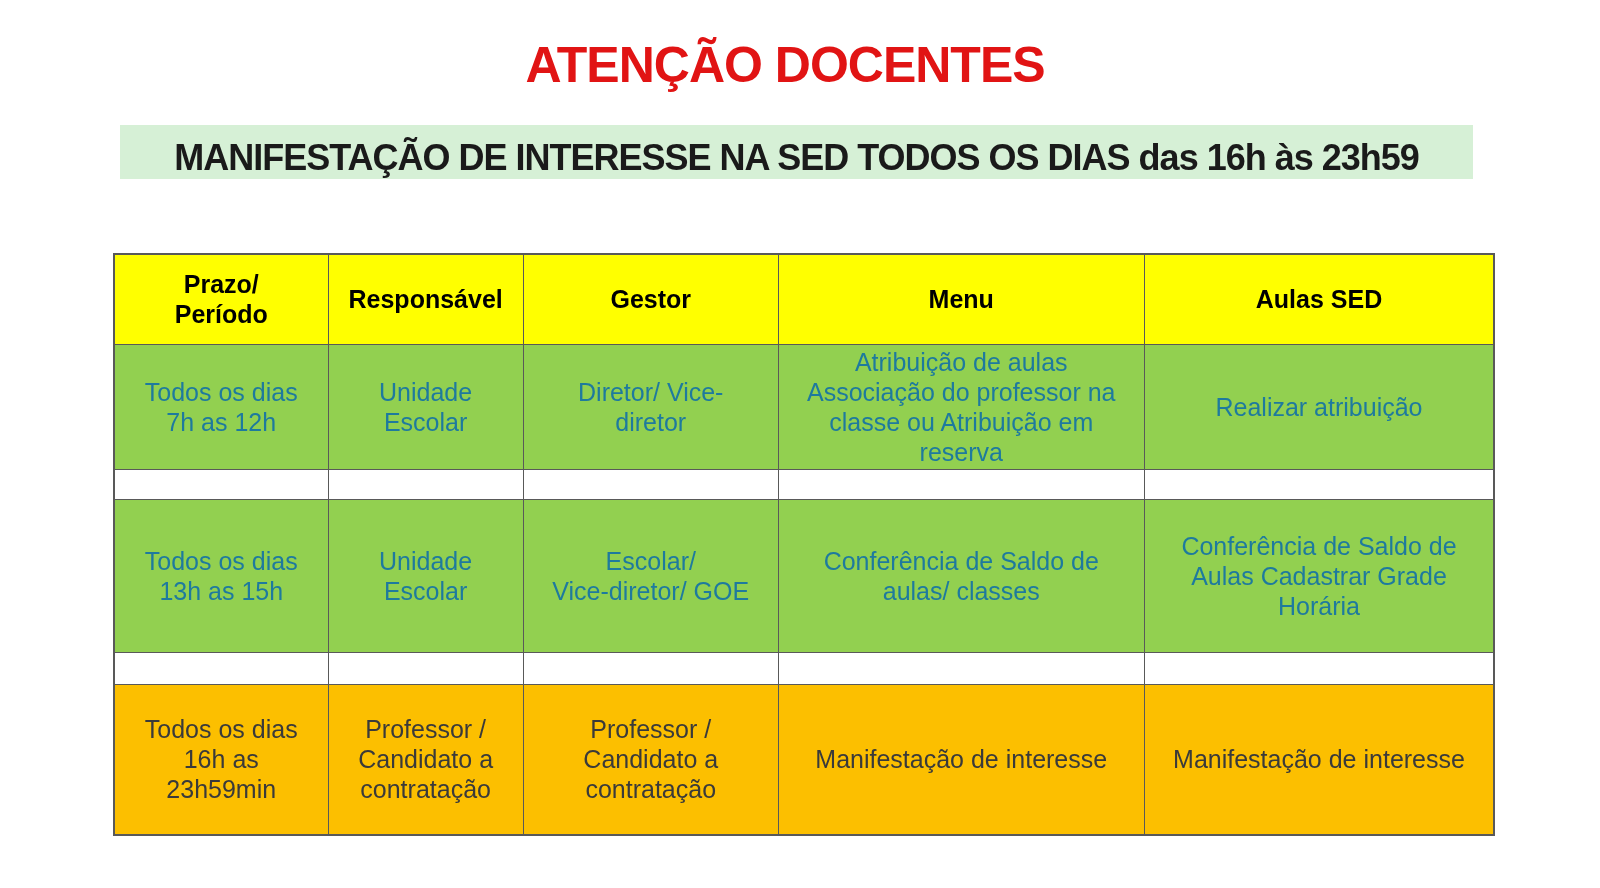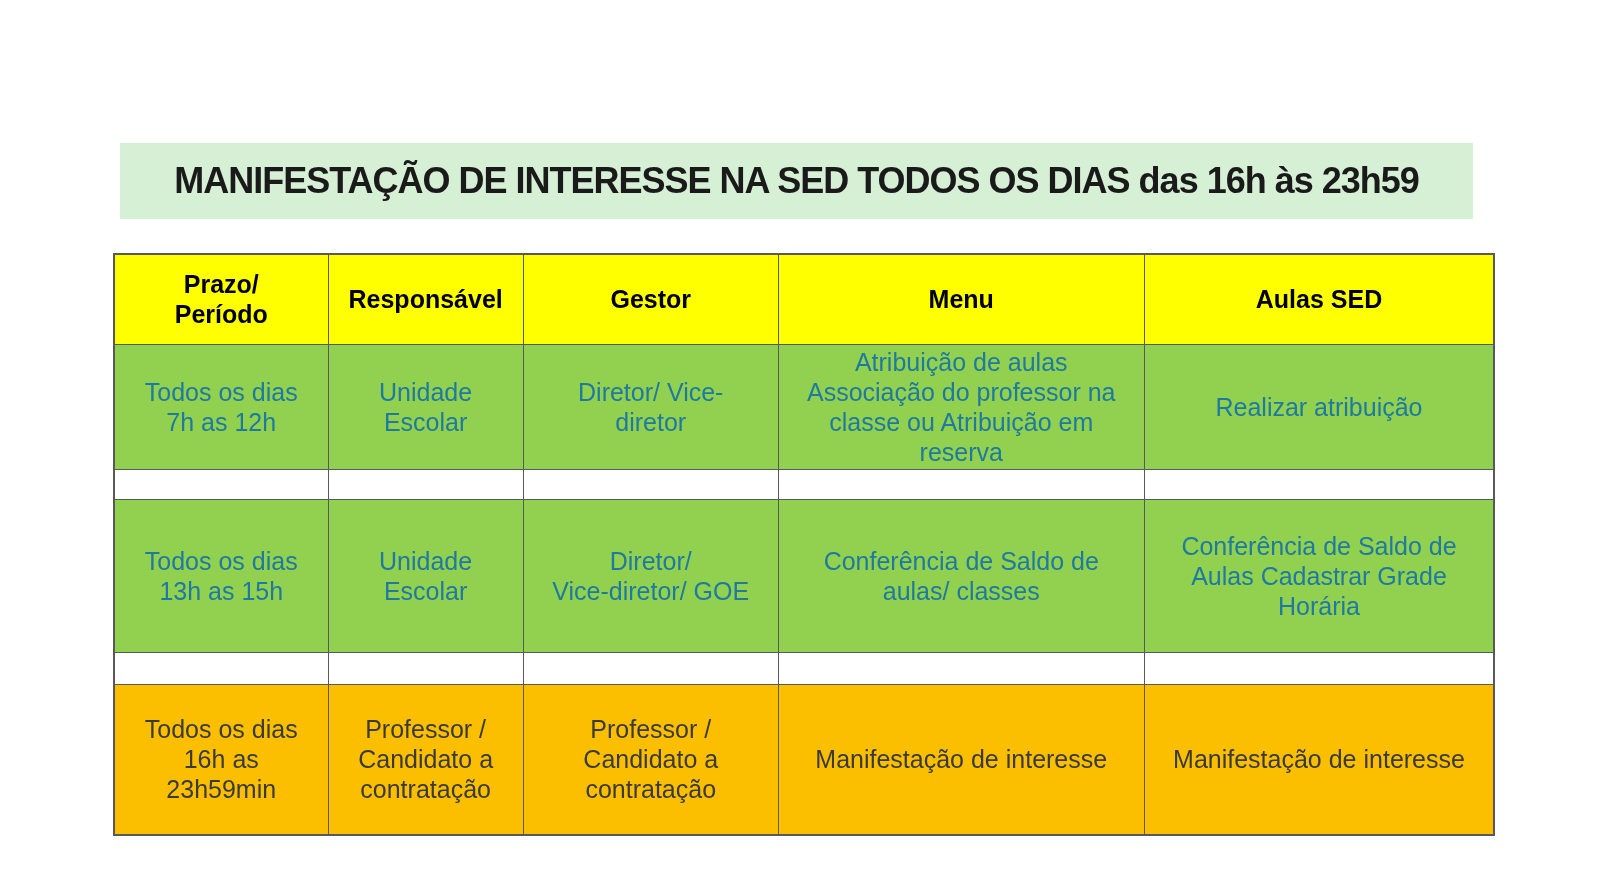--- a/index.html
+++ b/index.html
@@ -22,26 +22,26 @@
     width: 1570px;
     text-align: center;
     font-size: 50px;
     font-weight: bold;
     letter-spacing: -1px;
     color: var(--title_red, #E11414);
   }
   .banner {
     position: absolute;
     left: 120px;
-    top: 143px;
+    top: 125px;
     width: 1353px;
-    height: 76px;
+    height: 54px;
     background: var(--banner_green, #D6F0D6);
     display: flex;
-    align-items: center;
+    align-items: flex-end;
     justify-content: center;
   }
   .banner-text {
     font-size: 36px;
     font-weight: bold;
     letter-spacing: -1px;
     color: #1a1a1a;
     white-space: nowrap;
   }
   table.schedule {
@@ -80,20 +80,21 @@
   tr.r2 td { height: 153px; }
   tr.r3 td { height: 151px; }
   tr.spacer-a td { height: 30px; background: #ffffff; }
   tr.spacer-b td { height: 32px; background: #ffffff; }
 </style>
 </head>
 <body>
 
 <div class="page">
 
+  <div class="title">ATENÇÃO DOCENTES</div>
 
   <div class="banner">
     <span class="banner-text">MANIFESTAÇÃO DE INTERESSE NA SED TODOS OS DIAS das 16h às 23h59</span>
   </div>
 
   <table class="schedule">
     <colgroup>
       <col style="width:214px">
       <col style="width:185px">
       <col style="width:255px">
@@ -127,21 +128,21 @@
           <td></td>
           <td></td>
           <td></td>
           <td></td>
       </tr>
       <tr class="row-green r2">
         <td>Todos os dias
 13h as 15h</td>
         <td>Unidade
 Escolar</td>
-        <td>Diretor/
+        <td>Escolar/
 Vice-diretor/ GOE</td>
         <td>Conferência de Saldo de
 aulas/ classes</td>
         <td>Conferência de Saldo de
 Aulas Cadastrar Grade
 Horária</td>
       </tr>
       <tr class="spacer-b">
         <td></td>
           <td></td>

